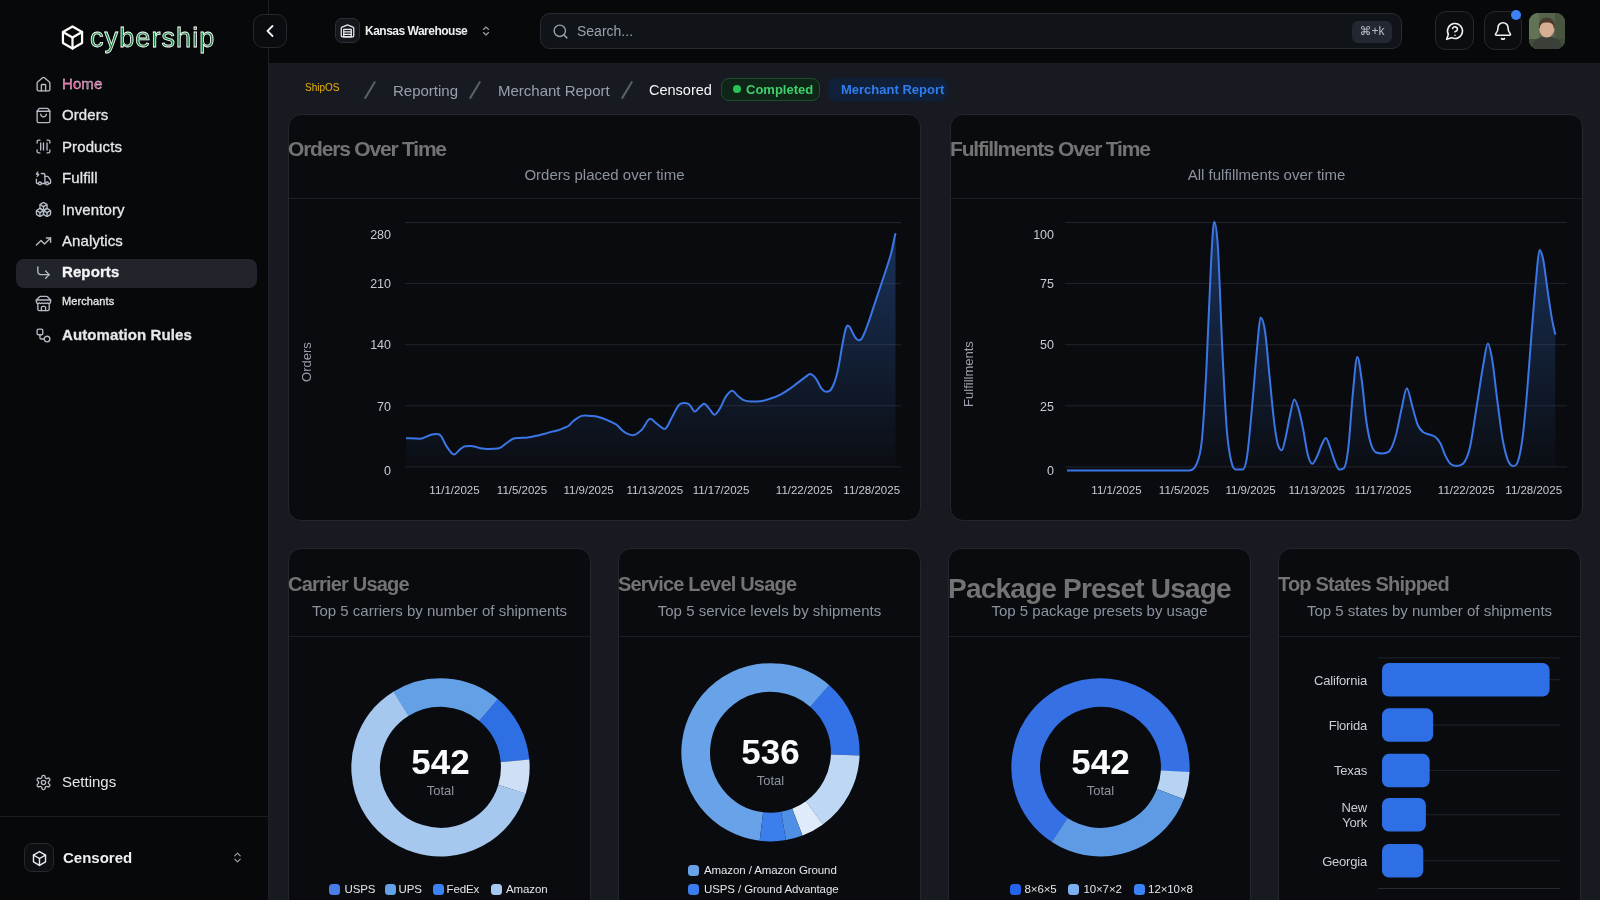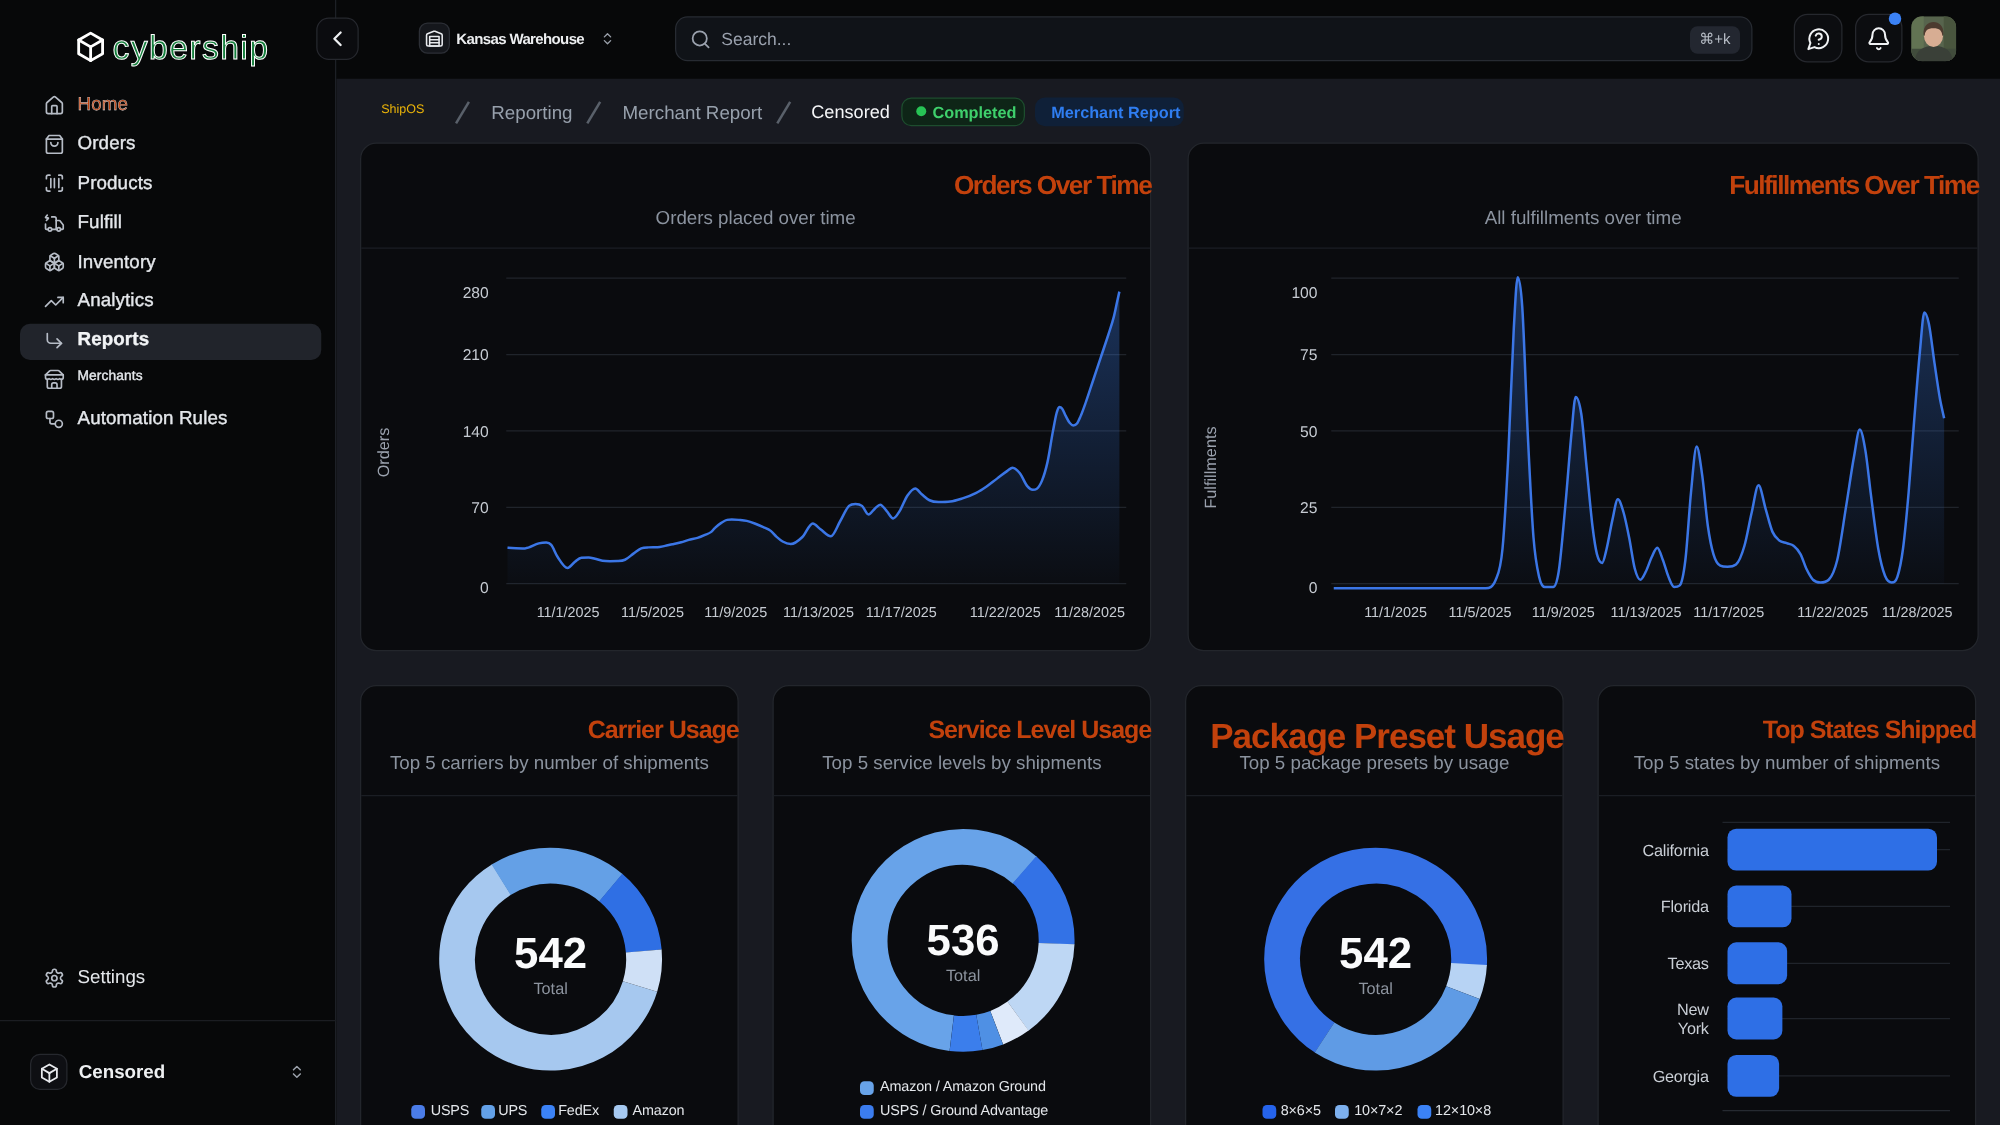--- a/index.html
+++ b/index.html
@@ -1,17 +1,17 @@
 <!DOCTYPE html>
 <html><head><meta charset="utf-8"><style>
 * { margin:0; padding:0; box-sizing:border-box; }
 html,body { width:1600px; height:900px; overflow:hidden; background:#070809; font-family:"Liberation Sans", sans-serif; }
 .abs { position:absolute; }
 .card { position:absolute; background:#0a0b0e; border:1px solid #23262c; border-radius:13px; }
-.ctitle { position:absolute; width:100%; text-align:right; color:#c2410c; font-weight:700; letter-spacing:-0.8px; }
+.ctitle { position:absolute; width:100%; text-align:left; color:#737373; font-weight:700; letter-spacing:-0.8px; }
 .csub { position:absolute; width:100%; text-align:center; color:#8b939f; }
 .tick { font-family:"Liberation Sans", sans-serif; font-size:11.5px; fill:#c6cbd2; }
 .ticky { font-family:"Liberation Sans", sans-serif; font-size:12.5px; fill:#c6cbd2; }
 .blab { font-family:"Liberation Sans", sans-serif; font-size:13px; letter-spacing:-0.2px; fill:#c9ced5; }
 .atitle { font-family:"Liberation Sans", sans-serif; font-size:13px; fill:#9aa1ad; }
 .leg { position:absolute; font-size:11.5px; letter-spacing:-0.1px; color:#e3e6ea; }
 .lsq { position:absolute; width:11px; height:11px; border-radius:3.5px; }
 </style></head>
 <body>
 
@@ -23,21 +23,21 @@
     <path d="M12 2.2 20.5 7.1v9.8L12 21.8 3.5 16.9V7.1Z"></path>
     <path d="M12 21.8V12"></path>
     <path d="M12 12 20.5 7.1"></path>
     <path d="M12 12 3.5 7.1"></path>
   </svg>
 <div class="abs" style="left:90px;top:23px;font-size:27px;font-weight:400;color:#15803d;letter-spacing:1.1px;-webkit-text-stroke:0.8px #ffffff">cybership</div>
 <svg style="position:absolute;left:35px;top:75.5px" width="17" height="17" viewBox="0 0 24 24" fill="none" stroke="#b6bcc6" stroke-width="1.9" stroke-linecap="round" stroke-linejoin="round">
     <path d="M15 21v-8a1 1 0 0 0-1-1h-4a1 1 0 0 0-1 1v8"></path>
     <path d="M3 10a2 2 0 0 1 .709-1.528l7-5.999a2 2 0 0 1 2.582 0l7 5.999A2 2 0 0 1 21 10v9a2 2 0 0 1-2 2H5a2 2 0 0 1-2-2z"></path>
   </svg>
-<div style="position:absolute;left:62px;top:75.0px;font-size:15px;font-weight:500;color:#c2410c;letter-spacing:.1px;-webkit-text-stroke:0.3px #e4e7eb">Home</div>
+<div style="position:absolute;left:62px;top:75.0px;font-size:15px;font-weight:500;color:#ec4899;letter-spacing:.1px;-webkit-text-stroke:0.3px #e4e7eb">Home</div>
 <svg style="position:absolute;left:35px;top:106.9px" width="17" height="17" viewBox="0 0 24 24" fill="none" stroke="#b6bcc6" stroke-width="1.9" stroke-linecap="round" stroke-linejoin="round">
     <path d="M6 2 3 6v14a2 2 0 0 0 2 2h14a2 2 0 0 0 2-2V6l-3-4Z"></path>
     <path d="M3 6h18"></path>
     <path d="M16 10a4 4 0 0 1-8 0"></path>
   </svg>
 <div style="position:absolute;left:62px;top:106.4px;font-size:15px;font-weight:500;color:#e4e7eb;letter-spacing:.1px;-webkit-text-stroke:0.3px #e4e7eb">Orders</div>
 <svg style="position:absolute;left:35px;top:138.3px" width="17" height="17" viewBox="0 0 24 24" fill="none" stroke="#b6bcc6" stroke-width="1.9" stroke-linecap="round" stroke-linejoin="round">
     <path d="M3 7V5a2 2 0 0 1 2-2h2"></path>
     <path d="M17 3h2a2 2 0 0 1 2 2v2"></path>
     <path d="M21 17v2a2 2 0 0 1-2 2h-2"></path>
@@ -89,21 +89,21 @@
     <path d="M15 22v-4a2 2 0 0 0-2-2h-2a2 2 0 0 0-2 2v4"></path>
     <path d="M2 7h20"></path>
     <path d="M22 7v3a2 2 0 0 1-2 2 2.7 2.7 0 0 1-1.59-.63.7.7 0 0 0-.82 0A2.7 2.7 0 0 1 16 12a2.7 2.7 0 0 1-1.59-.63.7.7 0 0 0-.82 0A2.7 2.7 0 0 1 12 12a2.7 2.7 0 0 1-1.59-.63.7.7 0 0 0-.82 0A2.7 2.7 0 0 1 8 12a2.7 2.7 0 0 1-1.59-.63.7.7 0 0 0-.82 0A2.7 2.7 0 0 1 4 12a2 2 0 0 1-2-2V7"></path>
   </svg>
 <div style="position:absolute;left:62px;top:294.79999999999995px;font-size:11px;font-weight:500;color:#e4e7eb;letter-spacing:.1px;-webkit-text-stroke:0.3px #e4e7eb">Merchants</div>
 <svg style="position:absolute;left:35px;top:326.7px" width="17" height="17" viewBox="0 0 24 24" fill="none" stroke="#b6bcc6" stroke-width="1.9" stroke-linecap="round" stroke-linejoin="round">
     <rect width="8" height="8" x="3" y="3" rx="2"></rect>
     <path d="M7 11v4a2 2 0 0 0 2 2h4"></path>
     <circle cx="17" cy="17" r="4"></circle>
   </svg>
-<div style="position:absolute;left:62px;top:326.2px;font-size:15px;font-weight:400;color:#e4e7eb;letter-spacing:.1px;-webkit-text-stroke:0.3px #e4e7eb">Automation Rules</div>
+<div style="position:absolute;left:62px;top:326.2px;font-size:15px;font-weight:700;color:#e4e7eb;letter-spacing:.1px;-webkit-text-stroke:0.3px #e4e7eb">Automation Rules</div>
 
 <svg style="position:absolute;left:35px;top:773.5px" width="17" height="17" viewBox="0 0 24 24" fill="none" stroke="#b6bcc6" stroke-width="1.9" stroke-linecap="round" stroke-linejoin="round">
     <path d="M12.22 2h-.44a2 2 0 0 0-2 2v.18a2 2 0 0 1-1 1.73l-.43.25a2 2 0 0 1-2 0l-.15-.08a2 2 0 0 0-2.73.73l-.22.38a2 2 0 0 0 .73 2.73l.15.1a2 2 0 0 1 1 1.72v.51a2 2 0 0 1-1 1.74l-.15.09a2 2 0 0 0-.73 2.73l.22.38a2 2 0 0 0 2.73.73l.15-.08a2 2 0 0 1 2 0l.43.25a2 2 0 0 1 1 1.73V20a2 2 0 0 0 2 2h.44a2 2 0 0 0 2-2v-.18a2 2 0 0 1 1-1.73l.43-.25a2 2 0 0 1 2 0l.15.08a2 2 0 0 0 2.73-.73l.22-.39a2 2 0 0 0-.73-2.73l-.15-.08a2 2 0 0 1-1-1.74v-.5a2 2 0 0 1 1-1.74l.15-.09a2 2 0 0 0 .73-2.73l-.22-.38a2 2 0 0 0-2.73-.73l-.15.08a2 2 0 0 1-2 0l-.43-.25a2 2 0 0 1-1-1.73V4a2 2 0 0 0-2-2z"></path>
     <circle cx="12" cy="12" r="3"></circle>
   </svg>
 <div class="abs" style="left:62px;top:773px;font-size:15px;font-weight:500;color:#e4e7eb">Settings</div>
 
 <div class="abs" style="left:0;top:816px;width:269px;height:1px;background:#1b1d22"></div>
 <div class="abs" style="left:24px;top:843px;width:30px;height:29px;background:#0e0f13;border:1px solid #26282e;border-radius:8px"></div>
 <svg style="position:absolute;left:30.5px;top:849.5px" width="17" height="17" viewBox="0 0 24 24" fill="none" stroke="#e8eaee" stroke-width="2.0" stroke-linecap="round" stroke-linejoin="round">

